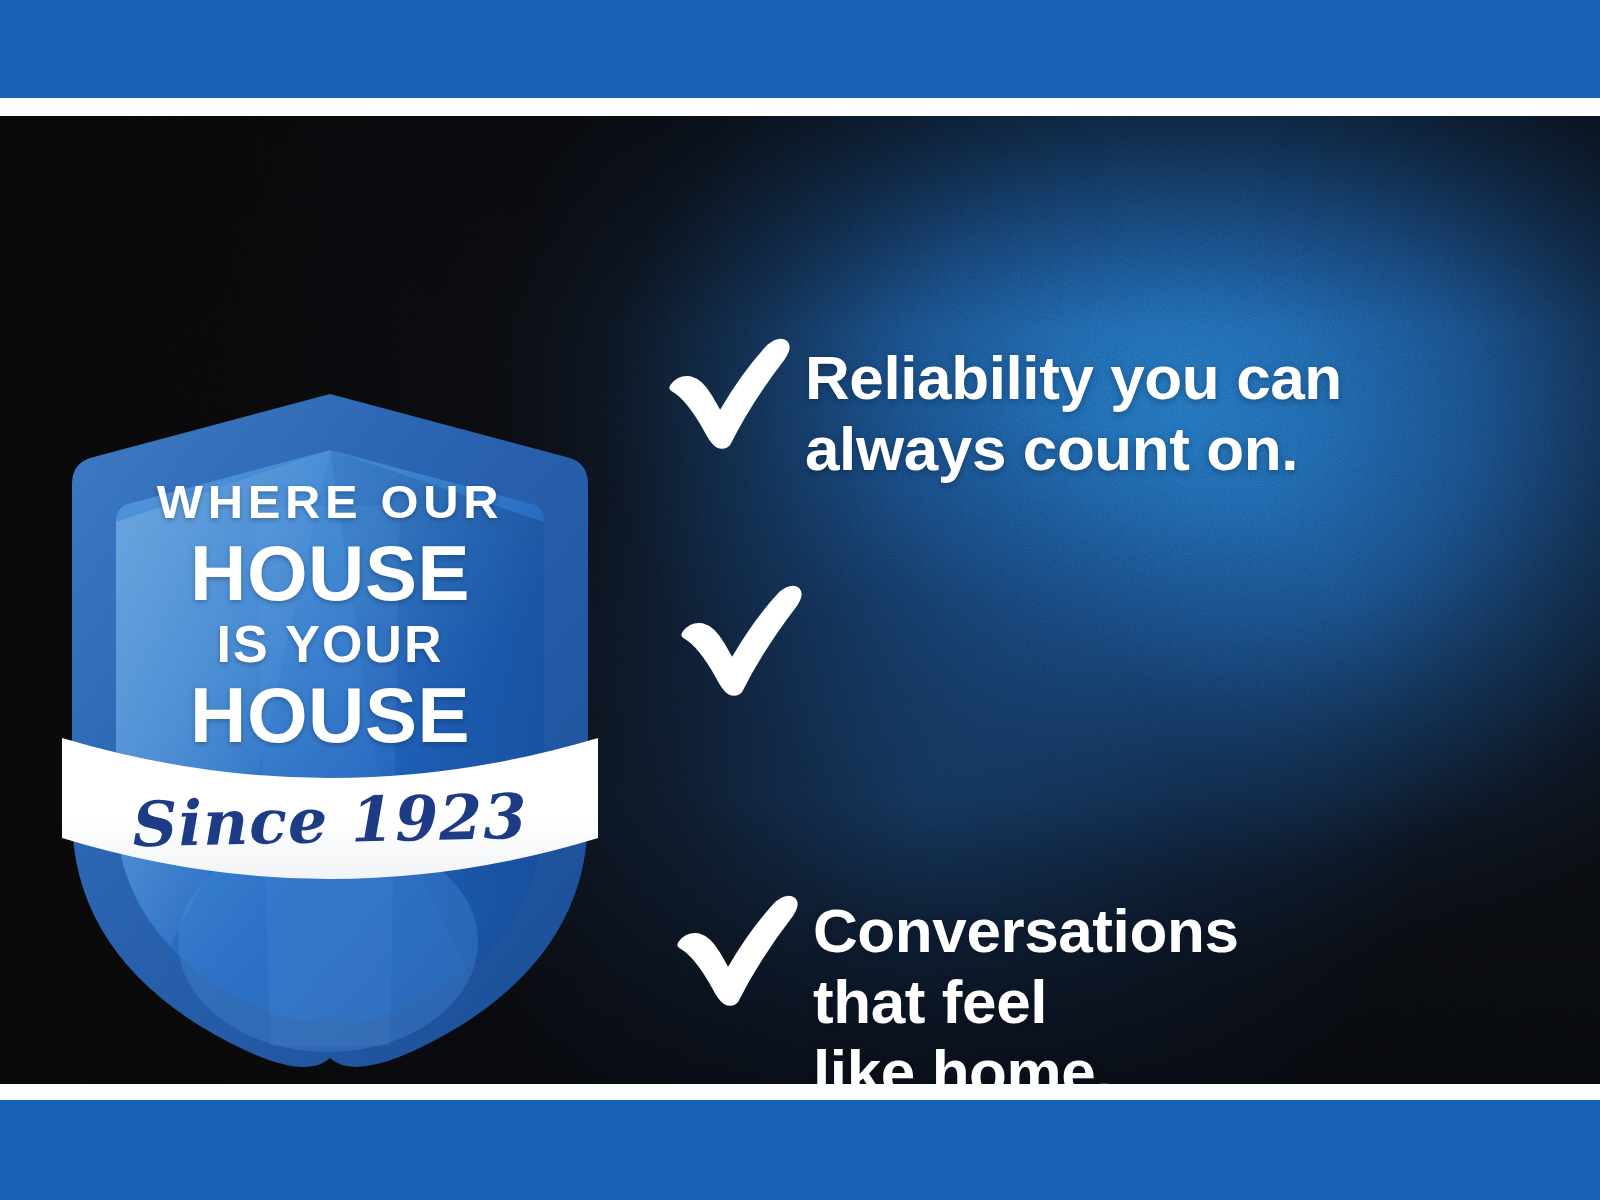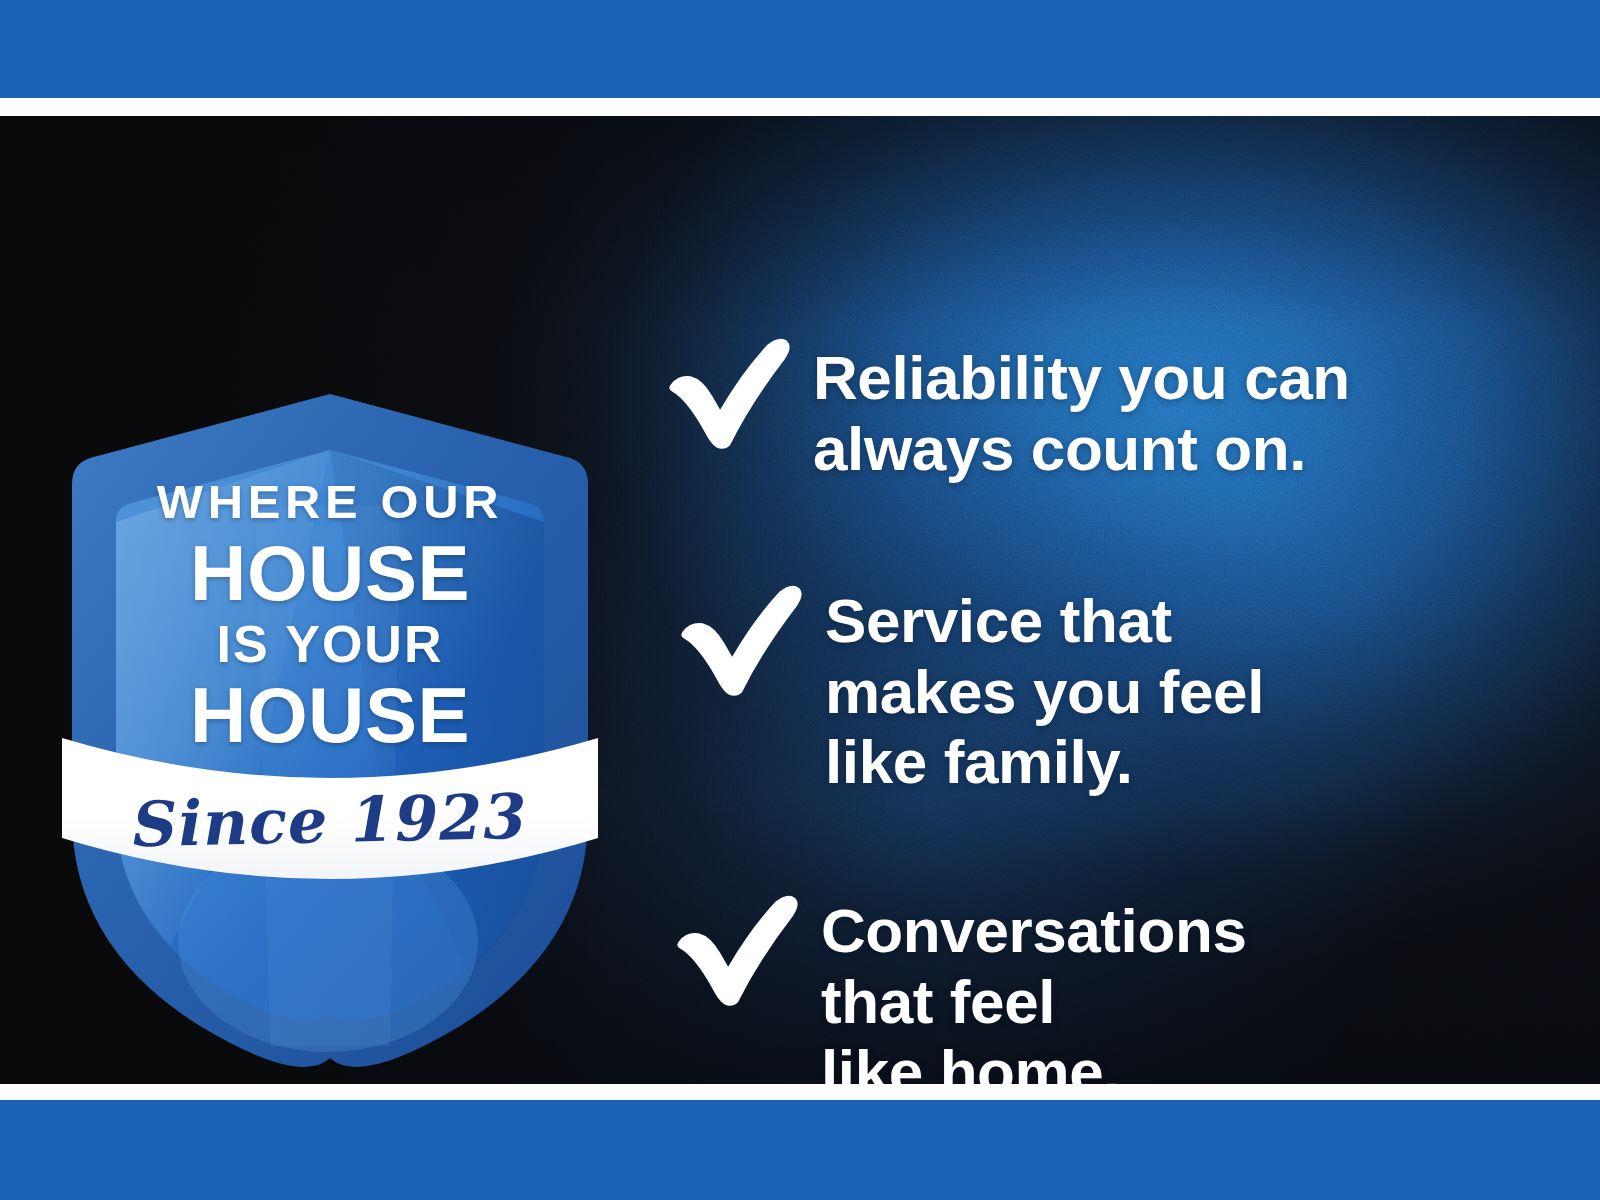--- a/index.html
+++ b/index.html
@@ -117,21 +117,21 @@
   
   #points {
     position:absolute;
     left:665px; top:116px;
     width:880px; height:968px;
   }
   .point {
     position:absolute;
     display:flex;
     align-items:flex-start;
-    gap:20px;
+    gap:12px;
   }
   .point.p1 { top:103px;  left:0; }
   .point.p2 { top:350px;  left:12px; }
   .point.p3 { top:660px;  left:8px;justify-content:center; }
 
   .check { flex:0 0 auto; width:128px; }
   .check svg { display:block; width:128px; height:auto; overflow:visible; }
 
   .ptext {
     color:#FFFFFF;
@@ -288,23 +288,20 @@
                      Q 78 38 104 10
                      Q 116 0 124 6
                      Q 130 12 122 24
                      Q 88 68 66 112
                      Q 60 118 52 114
                      Q 46 110 40 98
                      Q 22 66 8 58
                      Q 2 55 6 50 Z" fill="#FFFFFF"></path>
           </svg>
         </span>
-        <span class="ptext">Service that
-makes you feel
-like family.</span>
       </div>
 
       <div class="point p3">
         <span class="check">
           <svg viewBox="0 0 130 118">
             <path d="M 6 50
                      Q 14 40 26 42
                      Q 38 45 48 62
                      L 56 76
                      Q 78 38 104 10

